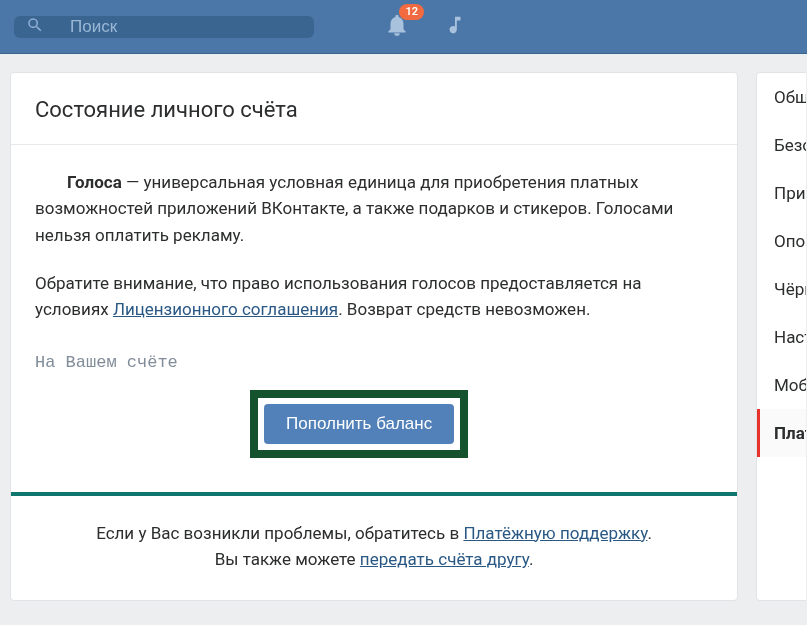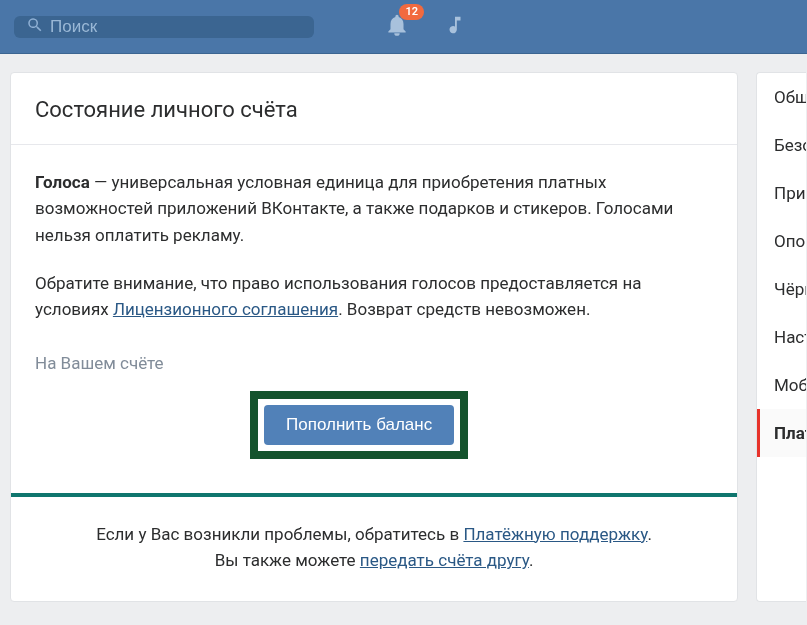--- a/index.html
+++ b/index.html
@@ -19,21 +19,21 @@
       gap: 30px;
       border-bottom: 1px solid #3b6591;
     }
     .search-wrap {
       display: flex;
       align-items: center;
       background: #3b6591;
       border-radius: 6px;
       padding: 0 12px;
       width: 300px;
-      gap: 6px;
+      gap: 26px;
     }
     .search-wrap svg { fill: #8fb0d4; width: 18px; height: 18px; flex-shrink: 0; }
     .search-input {
       background: transparent;
       border: none;
       outline: none;
       color: #c9d9eb;
       font-size: 17px;
       width: 100%;
     }
@@ -68,31 +68,31 @@
       font-weight: 400;
       margin-bottom: 22px;
     }
     .divider { height: 1px; background: #e7e8ec; margin: 0 -24px 24px -24px; }
     .desc {
       font-size: 17px;
       line-height: 1.55;
       color: #2c2d2e;
       margin-bottom: 22px;
     }
-    .desc strong { font-weight: 700; }
+    .desc strong { font-weight: 700; margin-left: 32px; }
     .link { color: #2a5885; }
     .balance-row {
       display: flex;
       align-items: baseline;
       gap: 60px;
       margin-top: 30px;
       margin-bottom: 18px;
       font-size: 17px;
     }
-    .label-muted { color: #818c99; }
+    .label-muted { color: #818c99; font-family: Liberation Mono, monospace; }
     .balance-val { color: #2c2d2e; }
     .balance-val strong { font-weight: 700; }
     .balance-sub { color: #939393; margin-left: 6px; }
     .btn-wrap { margin-left: 215px; }
     .highlight-box { border: 8px solid #14532d; display: inline-block; padding: 6px; }
     .primary-btn {
       background: #5181b8;
       color: #fff;
       border: none;
       font-size: 17px;

